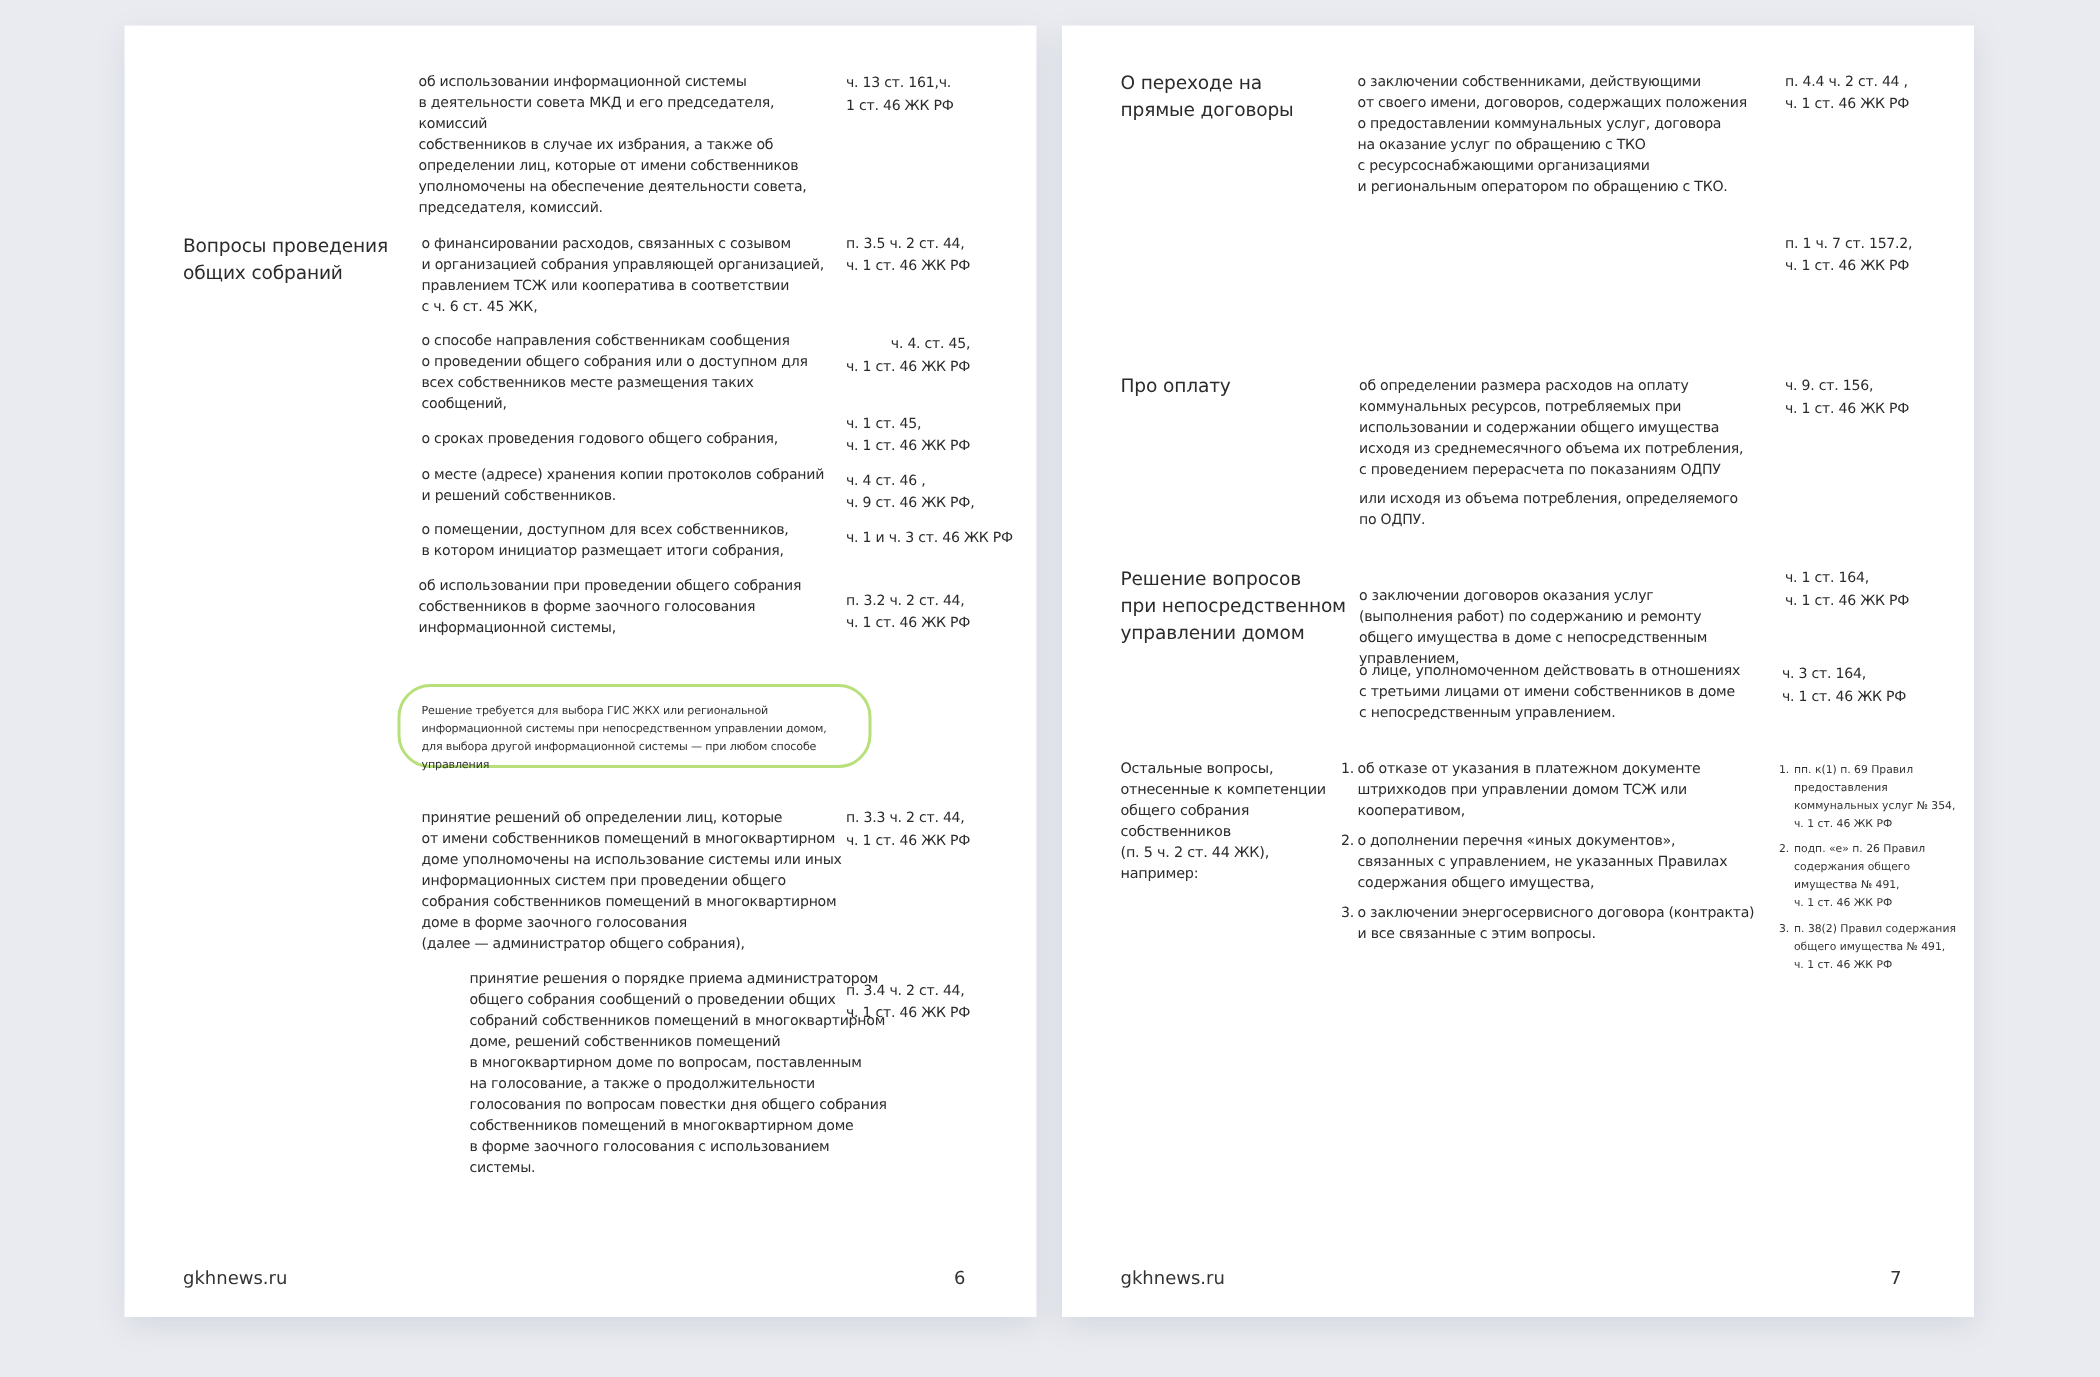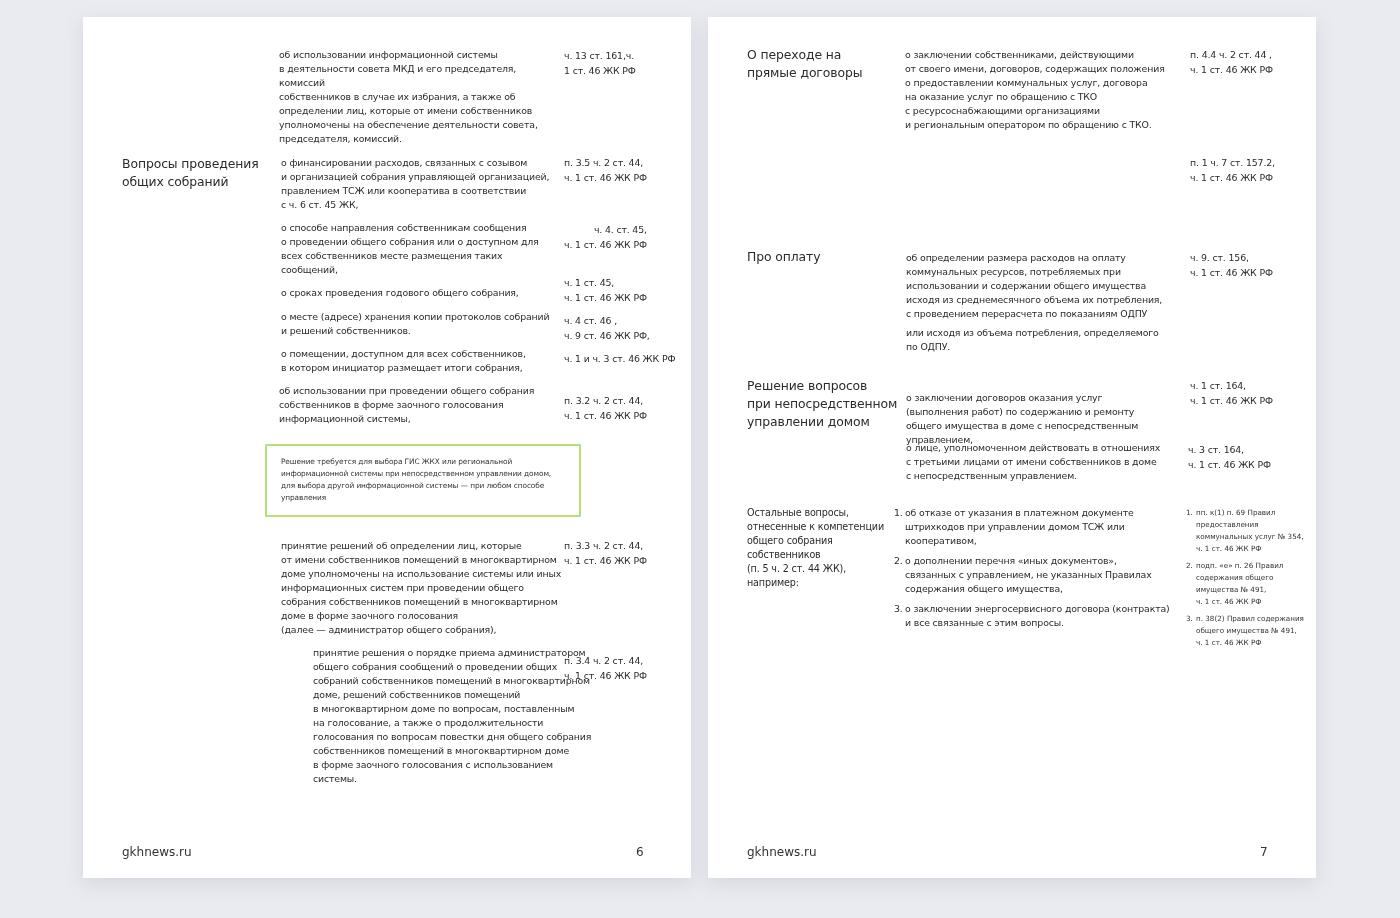--- a/index.html
+++ b/index.html
@@ -129,21 +129,21 @@
   <div class="abs body-txt" style="left:198px; top:330px;">о помещении, доступном для всех собственников,
 в котором инициатор размещает итоги собрания,</div>
   <div class="abs ref" style="left:481px; top:334px;">ч. 1 и ч. 3 ст. 46 ЖК РФ</div>
 
   <div class="abs body-txt" style="left:196px; top:367px;">об использовании при проведении общего собрания
 собственников в форме заочного голосования
 информационной системы,</div>
   <div class="abs ref" style="left:481px; top:376px;">п. 3.2 ч. 2 ст. 44,
 ч. 1 ст. 46 ЖК РФ</div>
 
-  <div class="note-box" style="left:182px; top:427px; width:316px; height:73px;">
+  <div class="note-box" style="left:182px; top:439px; width:316px; height:56px;border-radius:22px;">
     <div class="note-text" style="position:absolute; left:14px; top:10px; width:286px;">Решение требуется для выбора ГИС ЖКХ или региональной информационной системы при непосредственном управлении домом, для выбора другой информационной системы — при любом способе управления</div>
   </div>
 
   <div class="abs body-txt" style="left:198px; top:522px;">принятие решений об определении лиц, которые
 от имени собственников помещений в многоквартирном
 доме уполномочены на использование системы или иных
 информационных систем при проведении общего
 собрания собственников помещений в многоквартирном
 доме в форме заочного голосования
 (далее — администратор общего собрания),</div>

